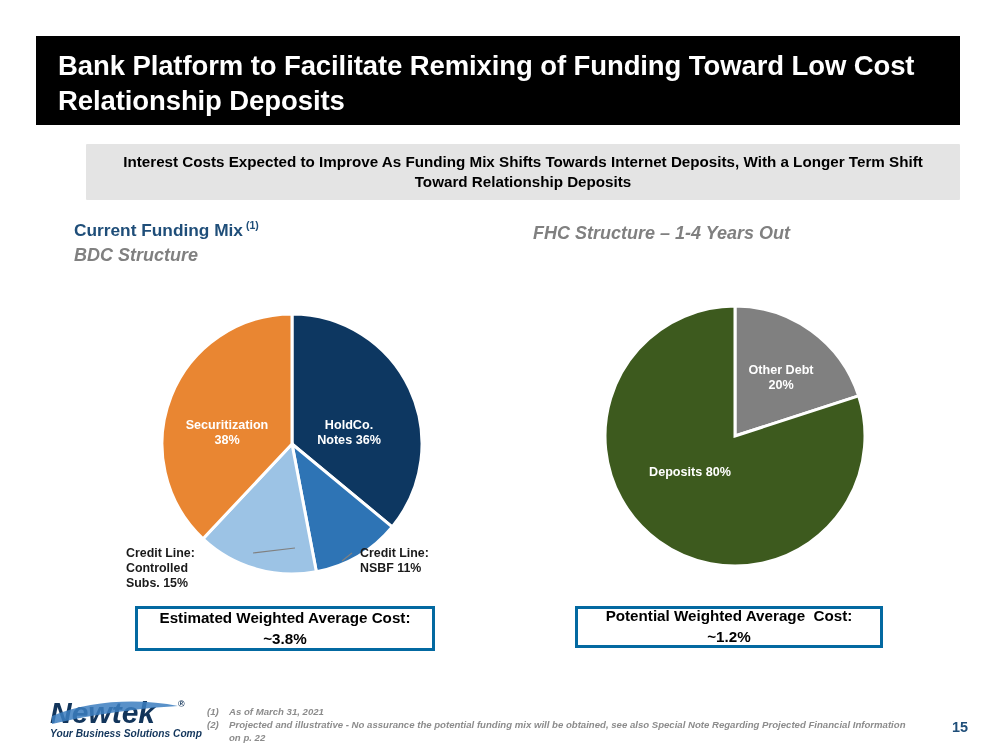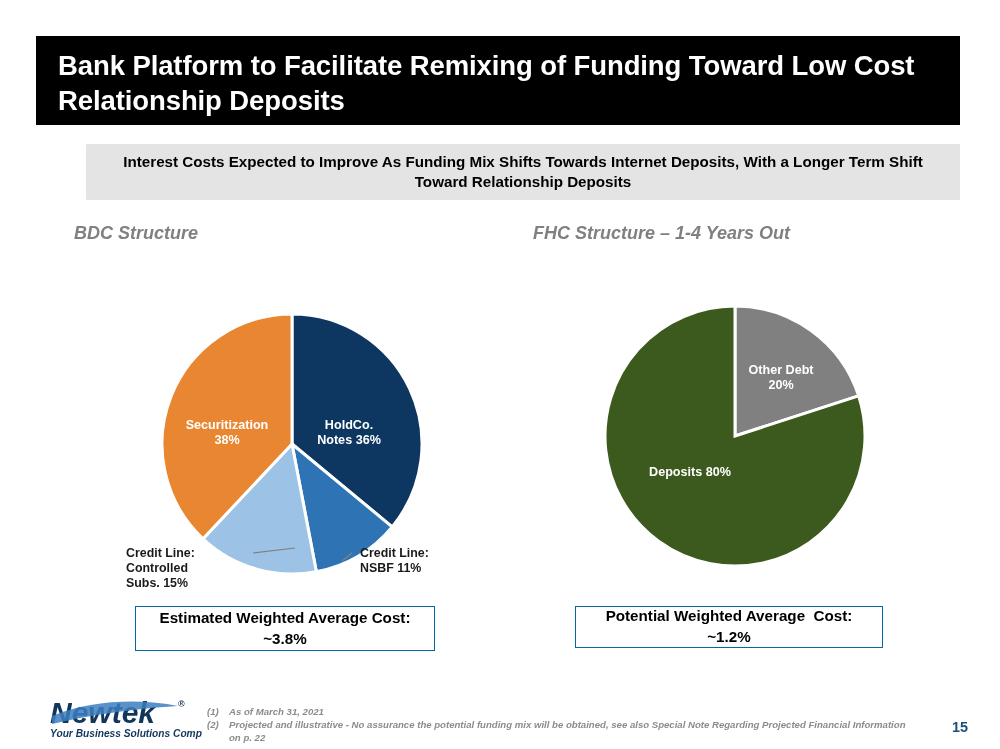--- a/index.html
+++ b/index.html
@@ -100,21 +100,21 @@
     font-family: "Liberation Sans", sans-serif;
     font-size: 12.4px;
     font-weight: bold;
     fill: #1a1a1a;
   }
   .leader { stroke: #808080; stroke-width: 1.2; fill: none; }
 
   
   .cost-box {
     position: absolute;
-    border: 1px solid #0369a1;
+    border: 3px solid #0369a1;
     background: #ffffff;
     display: flex;
     align-items: center;
     justify-content: center;
     box-sizing: border-box;
     padding: 0 8px;
   }
   .cost-box .cost-text {
     color: #000000;
     font-size: 15.2px;
@@ -167,20 +167,23 @@
 
 <div id="title-band">
   <div class="title-text">Bank Platform to Facilitate Remixing of Funding Toward Low Cost Relationship Deposits</div>
 </div>
 
 <div id="subtitle-banner">
   <div class="subtitle-text">Interest Costs Expected to Improve As Funding Mix Shifts Towards Internet Deposits, With a Longer Term Shift Toward Relationship Deposits</div>
 </div>
 
 <div class="col-head" id="col-head-left">
+  <div class="head-main">
+    <span>Current Funding Mix</span><sup>(1)</sup>
+  </div>
   <div class="head-sub">BDC Structure</div>
 </div>
 
 <div class="col-head" id="col-head-right">
   <div class="head-sub">FHC Structure – 1-4 Years Out</div>
 </div>
 
 <div class="chart-area" id="chart-left">
   <svg width="345" height="300" viewBox="0 0 345 300">
     <g id="left-pie-slices">

